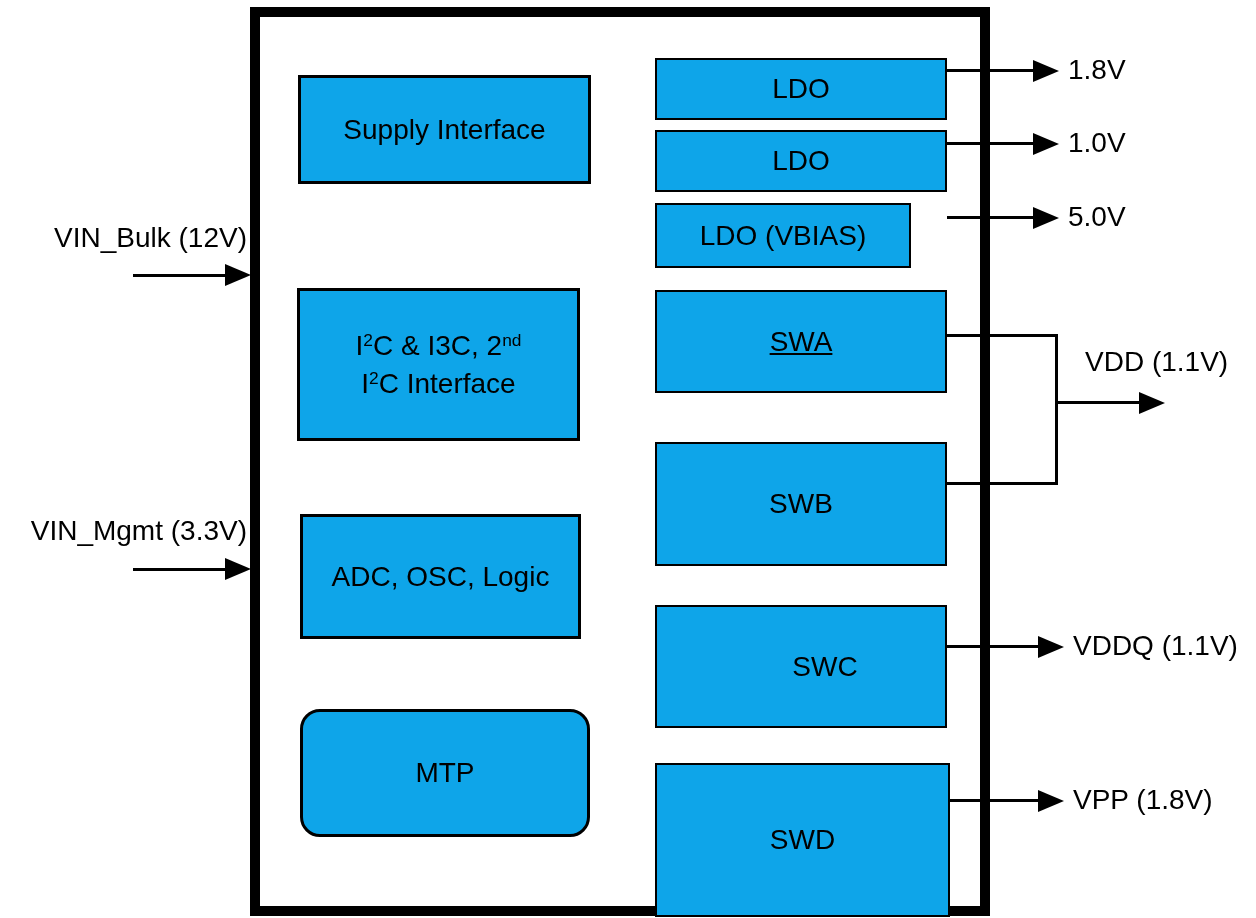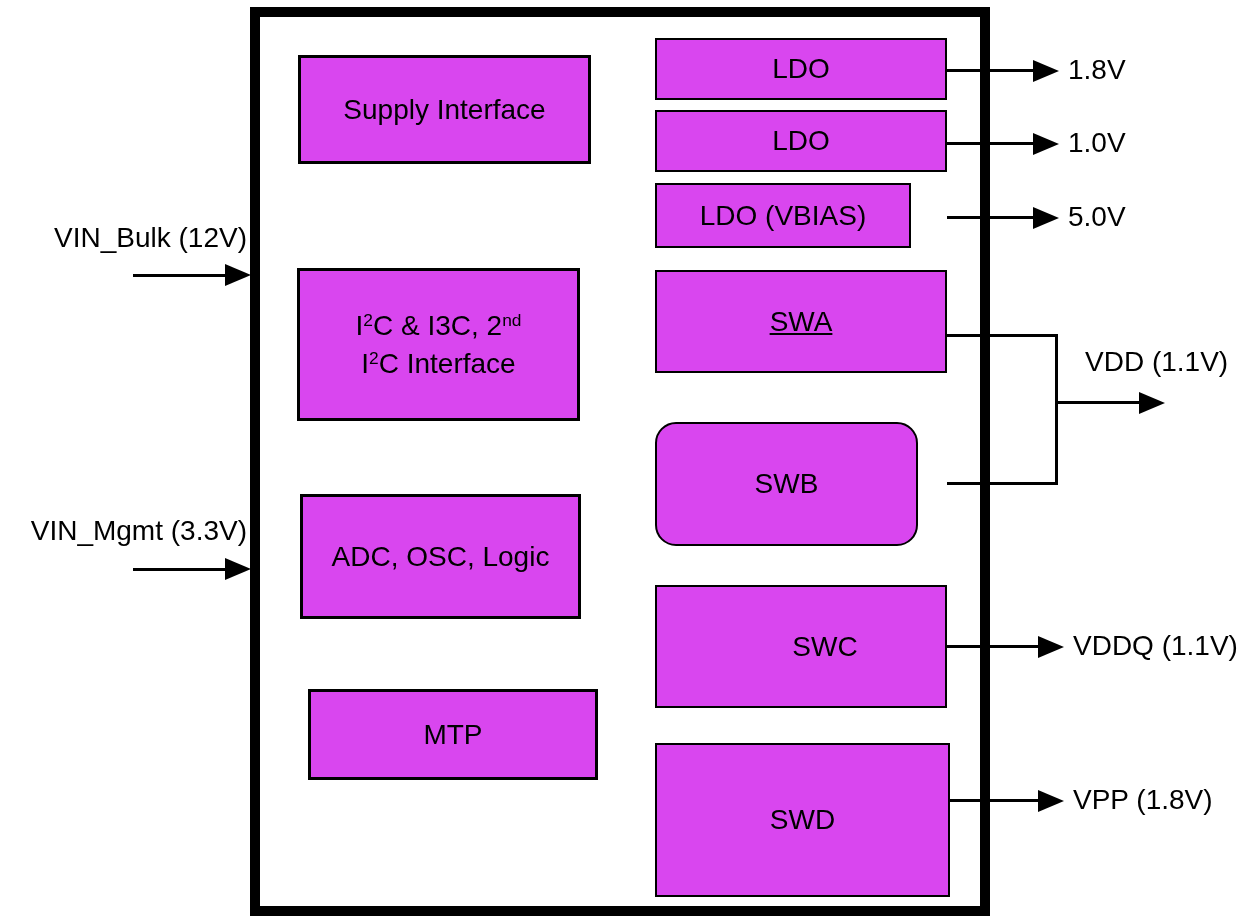--- a/index.html
+++ b/index.html
@@ -18,28 +18,29 @@
   .chip {
     position: absolute;
     left: 250px; top: 7px;
     width: 740px; height: 909px;
     border: 10px solid #000000;
     background: #ffffff;
   }
   .blk {
     position: absolute;
     border: 3px solid #000000;
-    background: #d946ef;
+    background: #0ea5e9;
     display: flex;
     align-items: center;
     justify-content: center;
     text-align: center;
     font-size: 28px;
     line-height: 38px;
     white-space: nowrap;
+    margin-top: 20px;
   }
   .blk.thin { border-width: 2px; }
   .hline { position: absolute; height: 3px; background: #000000; }
   .vline { position: absolute; width: 3px; background: #000000; }
   .ahead {
     position: absolute;
     width: 0; height: 0;
     border-top: 11px solid transparent;
     border-bottom: 11px solid transparent;
     border-left: 26px solid #000000;
@@ -71,41 +72,41 @@
   </div>
 
   <div class="blk" style="left:297px; top:268px; width:283px; height:153px;">
     <span>I<sup>2</sup>C &amp; I3C, 2<sup>nd</sup><br>I<sup>2</sup>C Interface</span>
   </div>
 
   <div class="blk" style="left:300px; top:494px; width:281px; height:125px;">
     <span>ADC, OSC, Logic</span>
   </div>
 
-  <div class="blk" style="left:308px; top:689px; width:290px; height:91px;">
+  <div class="blk" style="left:300px; top:689px; width:290px; height:128px;border-radius:20px;">
     <span>MTP</span>
   </div>
 
   <div class="blk thin" style="left:655px; top:38px; width:292px; height:62px;">
     <span>LDO</span>
   </div>
 
   <div class="blk thin" style="left:655px; top:110px; width:292px; height:62px;">
     <span>LDO</span>
   </div>
 
   <div class="blk thin" style="left:655px; top:183px; width:256px; height:65px;">
     <span>LDO (VBIAS)</span>
   </div>
 
   <div class="blk thin" style="left:655px; top:270px; width:292px; height:103px;text-decoration:underline;">
     <span>SWA</span>
   </div>
 
-  <div class="blk thin" style="left:655px; top:422px; width:263px; height:124px;border-radius:21px;">
+  <div class="blk thin" style="left:655px; top:422px; width:292px; height:124px;">
     <span>SWB</span>
   </div>
 
   <div class="blk thin" style="left:655px; top:585px; width:292px; height:123px;padding-left:48px;">
     <span>SWC</span>
   </div>
 
   <div class="blk thin" style="left:655px; top:743px; width:295px; height:154px;">
     <span>SWD</span>
   </div>

